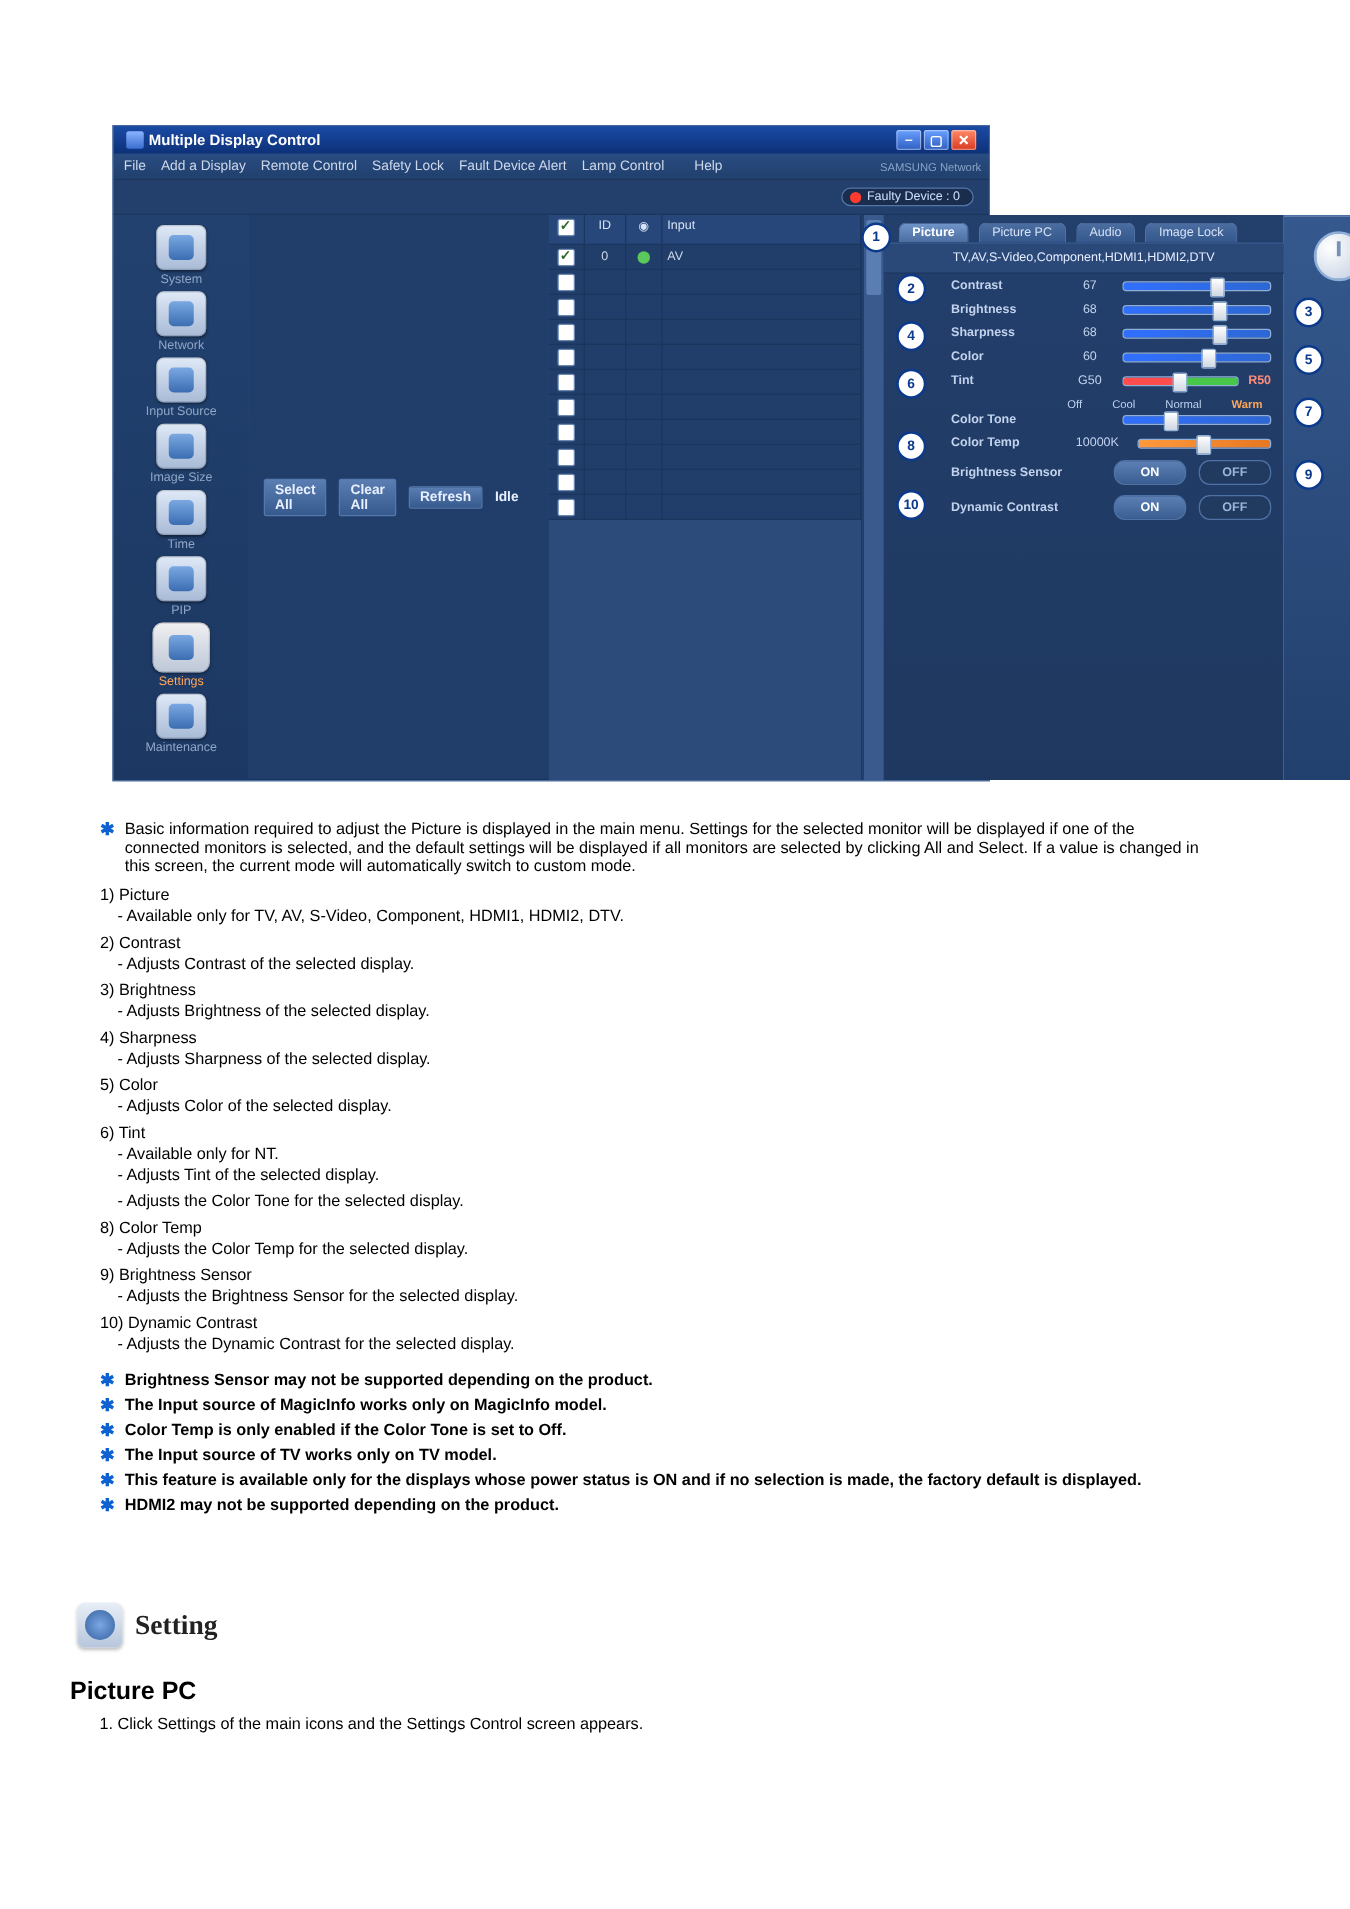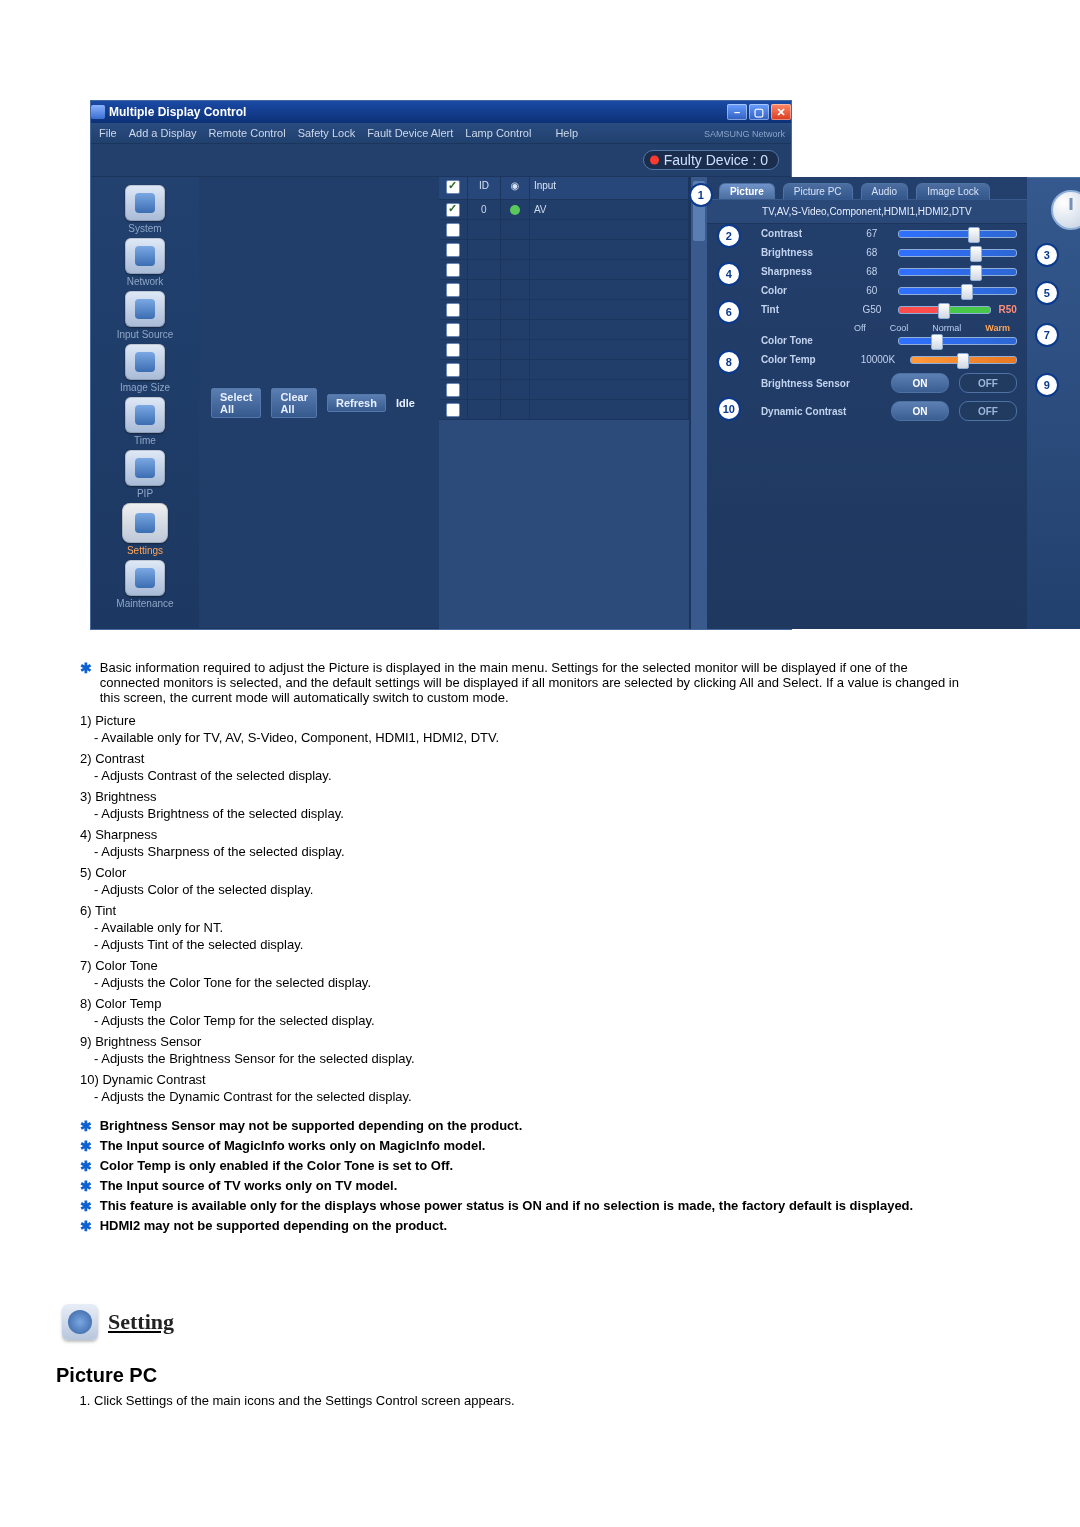--- a/index.html
+++ b/index.html
@@ -23,21 +23,21 @@
     font-family: Tahoma, Verdana, sans-serif;
     font-size: 11px;
     position: relative;
   }
   .titlebar {
     display:flex;
     align-items:center;
     height: 22px;
     background: linear-gradient(#1a4aa5,#0d3178);
     color:#fff;
-    padding: 0 0;
+    padding: 0 10px;
   }
   .titlebar .app-icon {
     width:14px;height:14px;margin-right:4px;
     background: linear-gradient(#8bb3ff,#3a6ed0);
     border-radius:2px;
   }
   .titlebar .title { font-weight:bold;font-size:12px;flex:0 0 auto; }
   .titlebar .spacer { flex:1; }
   .titlebar .win-btn {
     width:20px;height:16px;margin-left:2px;
@@ -58,21 +58,21 @@
     position:absolute; right:6px; top:28px;
     font-size:9px;color:#8aa4c9;
   }
   .faulty-row {
     display:flex;justify-content:flex-end;align-items:center;
     padding:6px 12px;border-bottom:1px solid #1b355c;
     background:#23406c;
   }
   .faulty-chip {
     background:#1a2d4d;border:1px solid #5375a8;color:#cee0ff;
-    border-radius:10px;font-size:14px;padding:1px 10px 1px 20px;
+    border-radius:10px;font-size:10px;padding:1px 10px 1px 20px;
     position:relative;
   }
   .faulty-chip::before {
     content:"";position:absolute;left:6px;top:50%;transform:translateY(-50%);
     width:9px;height:9px;border-radius:50%;background:#ff3b30;
   }
   .app-body { display:flex; }
   
   .sidebar {
     width:100px;flex:0 0 100px;
@@ -219,21 +219,20 @@
   .star { color:#0d61d1; font-weight:bold; font-size:14px; line-height:16px; }
   .star-text { flex:1; font-size:13px; }
   .star-text.bold { font-weight:bold; }
   ol.num { list-style:none; padding:0; margin:8px 0 14px 30px; }
   ol.num > li { margin:6px 0; font-size:13px; }
   ol.num > li .h { display:block; }
   ol.num > li .sub { margin:2px 0 2px 14px; }
   .section-head {
     display:flex;align-items:center;gap:10px;margin:70px 0 24px 12px;
     font-family: Georgia, 'Times New Roman', serif;
-    text-decoration: underline;
   }
   .section-head .cube {
     width:36px;height:36px;border-radius:6px;
     background:linear-gradient(#e8eef7,#b7c6dc);
     box-shadow:0 2px 3px rgba(0,0,0,.25);
     position:relative;
   }
   .section-head .cube::after {
     content:"";position:absolute;inset:6px;border-radius:50%;
     background:radial-gradient(#7aa8e2,#3560a0);
@@ -564,21 +563,20 @@
       <li>
           <span class="h"><span>5)</span> <span>Color</span></span>
           <div class="sub">- Adjusts Color of the selected display.</div>
         </li>
       <li>
           <span class="h"><span>6)</span> <span>Tint</span></span>
           <div class="sub">- Available  only for NT.</div>
           <div class="sub">- Adjusts Tint of the selected display.</div>
         </li>
       <li>
-          <span class="h"><span>7)</span> <span>Color Tone</span></span>
           <div class="sub">- Adjusts the Color Tone for the selected display.</div>
         </li>
       <li>
           <span class="h"><span>8)</span> <span>Color Temp</span></span>
           <div class="sub">- Adjusts the Color Temp for the selected display.</div>
         </li>
       <li>
           <span class="h"><span>9)</span> <span>Brightness Sensor</span></span>
           <div class="sub">- Adjusts the Brightness Sensor for the selected display.</div>
         </li>

